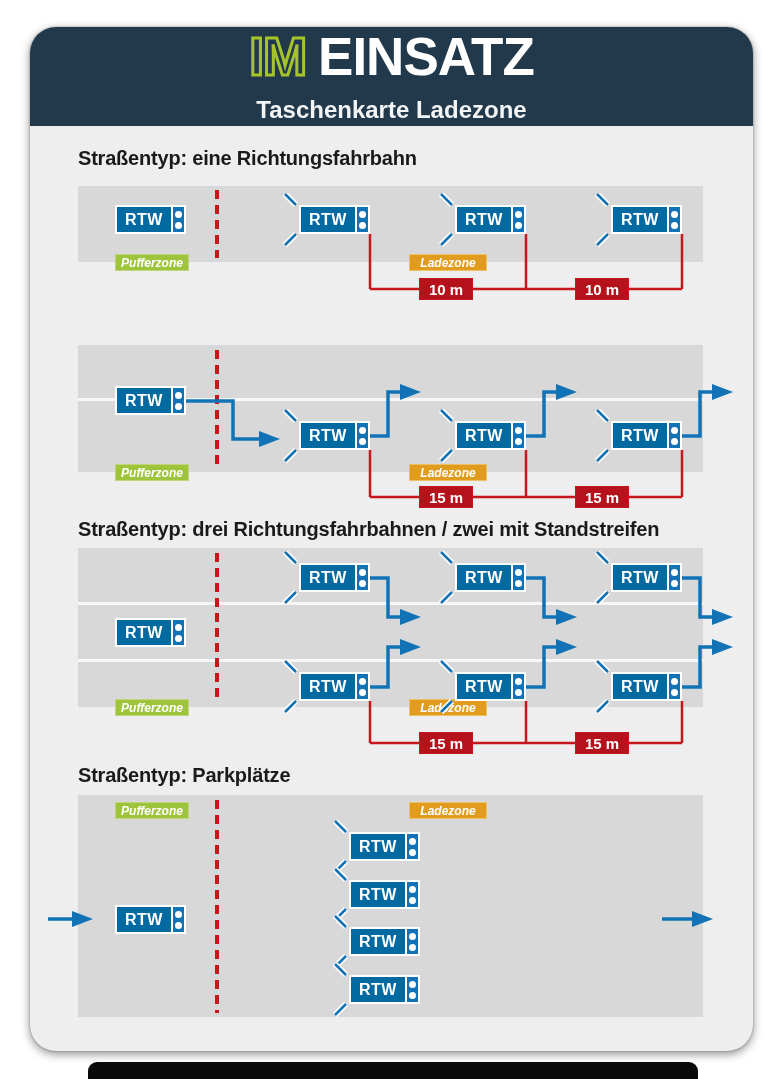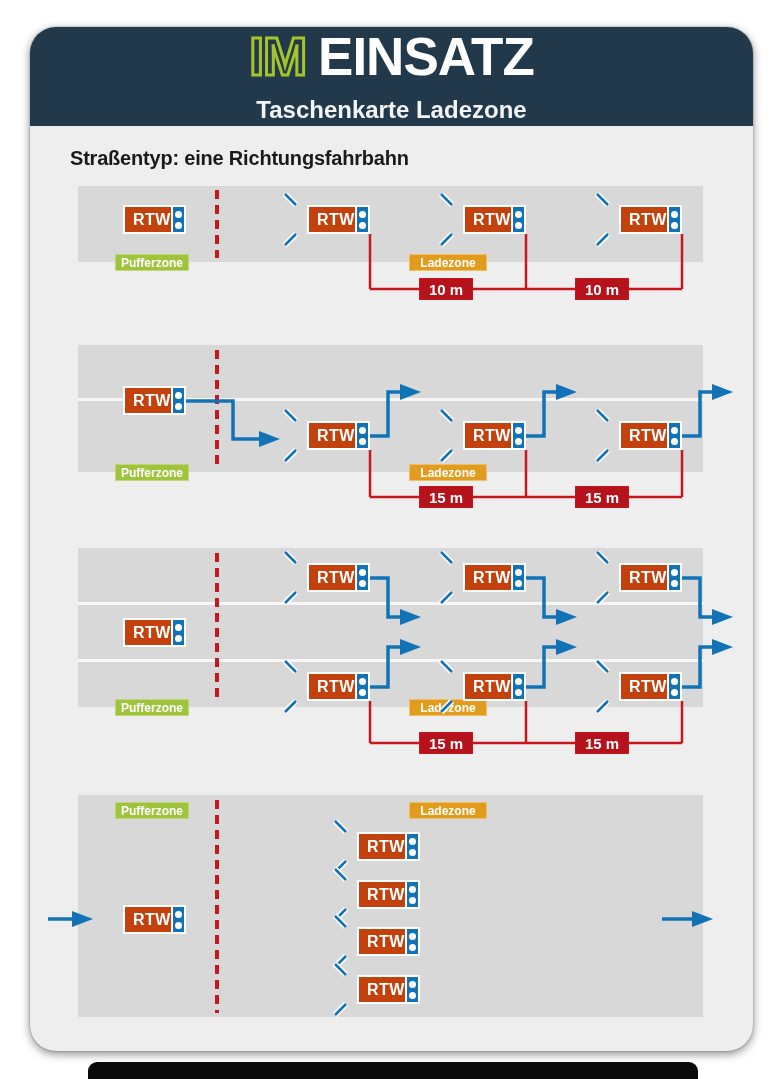--- a/index.html
+++ b/index.html
@@ -17,28 +17,28 @@
     .t-accent{color:transparent;-webkit-text-stroke:3px #a5c32a;}
   }
   .t-main{color:#ffffff;}
   .subtitle{font-size:24px;font-weight:bold;color:#f2f4f6;}
   #diagram{position:absolute;left:0;top:0;width:783px;height:1079px;}
   #diagram > div{position:absolute;}
   .road{background:#d8d8d8;}
   .divider{height:3px;background:#f7f7f7;}
   .heading{font-size:20px;font-weight:bold;color:#1a1a1a;letter-spacing:-0.2px;white-space:nowrap;}
   .zone{height:17px;line-height:17px;text-align:center;font-size:12px;font-weight:bold;
-        color:#ffffff;box-sizing:border-box;}
+        color:#ffffff;box-sizing:border-box;font-style:italic;}
   .zone.buffer{width:74px;background:#9ec43c;border:1px solid #c1d57b;}
   .zone.loading{width:78px;background:#e29c1d;border:1px solid #edc068;}
   .dist{width:54px;height:22px;background:#b5121b;border:1px solid #c8161d;color:#ffffff;
         font-size:15px;font-weight:bold;display:flex;align-items:center;justify-content:center;
         box-sizing:border-box;}
   .rtw{height:29px;}
-  .rtw-main{position:absolute;left:12px;top:0;width:58px;height:29px;background:#c2410c;
+  .rtw-main{position:absolute;left:4px;top:0;width:58px;height:29px;background:#0369a1;
         border:2px solid #ffffff;box-sizing:border-box;display:flex;align-items:center;
         justify-content:center;}
   .rtw-main span{color:#ffffff;font-weight:bold;font-size:16px;letter-spacing:0.5px;}
   .rtw-dots{position:absolute;left:60px;top:0;width:15px;height:29px;background:#1173b6;
         border:2px solid #ffffff;box-sizing:border-box;display:flex;flex-direction:column;
         align-items:center;justify-content:center;gap:4px;}
   .dot{width:7px;height:7px;border-radius:50%;background:#ffffff;}
   .door{position:absolute;left:-13px;top:-12px;}
   .page-edge{position:absolute;left:88px;top:1062px;width:610px;height:17px;background:#0a0a0a;
         border-radius:9px 9px 0 0;}
@@ -98,21 +98,21 @@
         <polyline points="526,687 544,687 544,647 557,647" fill="none" stroke="#1173b6" stroke-width="3.5"></polyline>
         <polygon points="577,647 556,639 556,655" fill="#1173b6"></polygon>
         <polyline points="682,687 700,687 700,647 713,647" fill="none" stroke="#1173b6" stroke-width="3.5"></polyline>
         <polygon points="733,647 712,639 712,655" fill="#1173b6"></polygon>
         <polyline points="217,800 217,1013" fill="none" stroke="#c8161d" stroke-width="4" stroke-dasharray="9 6"></polyline>
         <polyline points="48,919 73,919" fill="none" stroke="#1173b6" stroke-width="3.5"></polyline>
         <polygon points="93,919 72,911 72,927" fill="#1173b6"></polygon>
         <polyline points="662,919 693,919" fill="none" stroke="#1173b6" stroke-width="3.5"></polyline>
         <polygon points="713,919 692,911 692,927" fill="#1173b6"></polygon>
       </svg>
-      <div class="heading" style="left: 70px; top: 147px;">Straßentyp: eine Richtungsfahrbahn</div>
+      <div class="heading" style="left: 78px; top: 147px;">Straßentyp: eine Richtungsfahrbahn</div>
       <div class="zone buffer" style="left: 115px; top: 254px;">Pufferzone</div>
       <div class="zone loading" style="left: 409px; top: 254px;">Ladezone</div>
       <div class="rtw" style="left: 111px; top: 205px;">
         <div class="rtw-main">
           <span>RTW</span>
         </div>
         <div class="rtw-dots">
           <div class="dot"></div>
           <div class="dot"></div>
         </div>
@@ -215,20 +215,21 @@
         <div class="rtw-main">
           <span>RTW</span>
         </div>
         <div class="rtw-dots">
           <div class="dot"></div>
           <div class="dot"></div>
         </div>
       </div>
       <div class="dist" style="left: 419px; top: 486px;">15 m</div>
       <div class="dist" style="left: 575px; top: 486px;">15 m</div>
+      <div class="heading" style="left: 78px; top: 518px;">Straßentyp: drei Richtungsfahrbahnen / zwei mit Standstreifen</div>
       <div class="zone buffer" style="left: 115px; top: 699px;">Pufferzone</div>
       <div class="zone loading" style="left: 409px; top: 699px;">Ladezone</div>
       <div class="rtw" style="left: 295px; top: 563px;">
         <svg width="17" height="54" class="door">
           <polyline points="14,12 3,1" fill="none" stroke="#ffffff" stroke-width="6"></polyline>
           <polyline points="14,41 3,52" fill="none" stroke="#ffffff" stroke-width="6"></polyline>
           <polyline points="14,12 3,1" fill="none" stroke="#1173b6" stroke-width="2.5"></polyline>
           <polyline points="14,41 3,52" fill="none" stroke="#1173b6" stroke-width="2.5"></polyline>
         </svg>
         <div class="rtw-main">
@@ -318,20 +319,21 @@
         <div class="rtw-main">
           <span>RTW</span>
         </div>
         <div class="rtw-dots">
           <div class="dot"></div>
           <div class="dot"></div>
         </div>
       </div>
       <div class="dist" style="left: 419px; top: 732px;">15 m</div>
       <div class="dist" style="left: 575px; top: 732px;">15 m</div>
+      <div class="heading" style="left: 78px; top: 764px;">Straßentyp: Parkplätze</div>
       <div class="zone buffer" style="left: 115px; top: 802px;">Pufferzone</div>
       <div class="zone loading" style="left: 409px; top: 802px;">Ladezone</div>
       <div class="rtw" style="left: 111px; top: 905px;">
         <div class="rtw-main">
           <span>RTW</span>
         </div>
         <div class="rtw-dots">
           <div class="dot"></div>
           <div class="dot"></div>
         </div>

